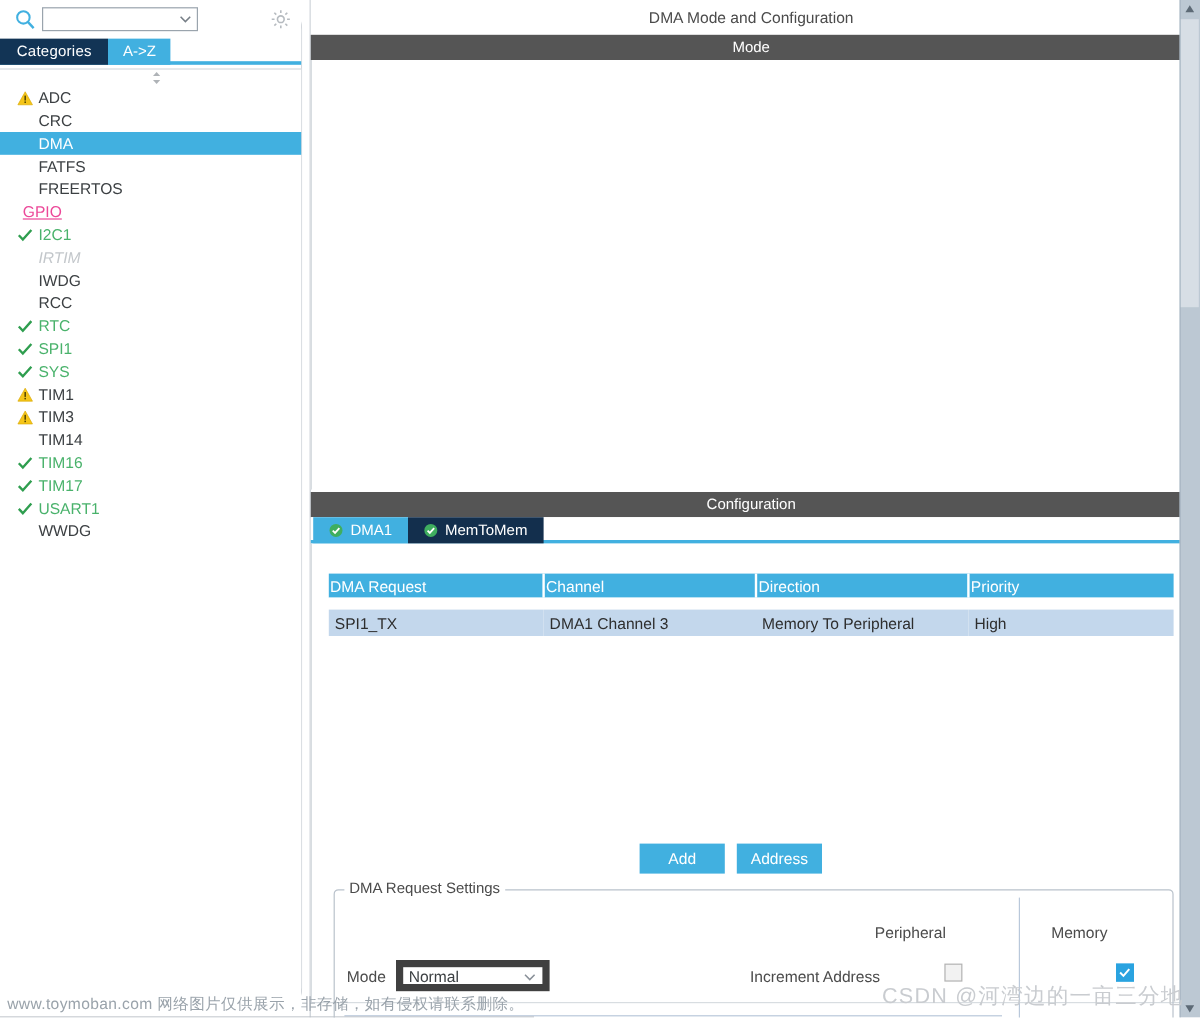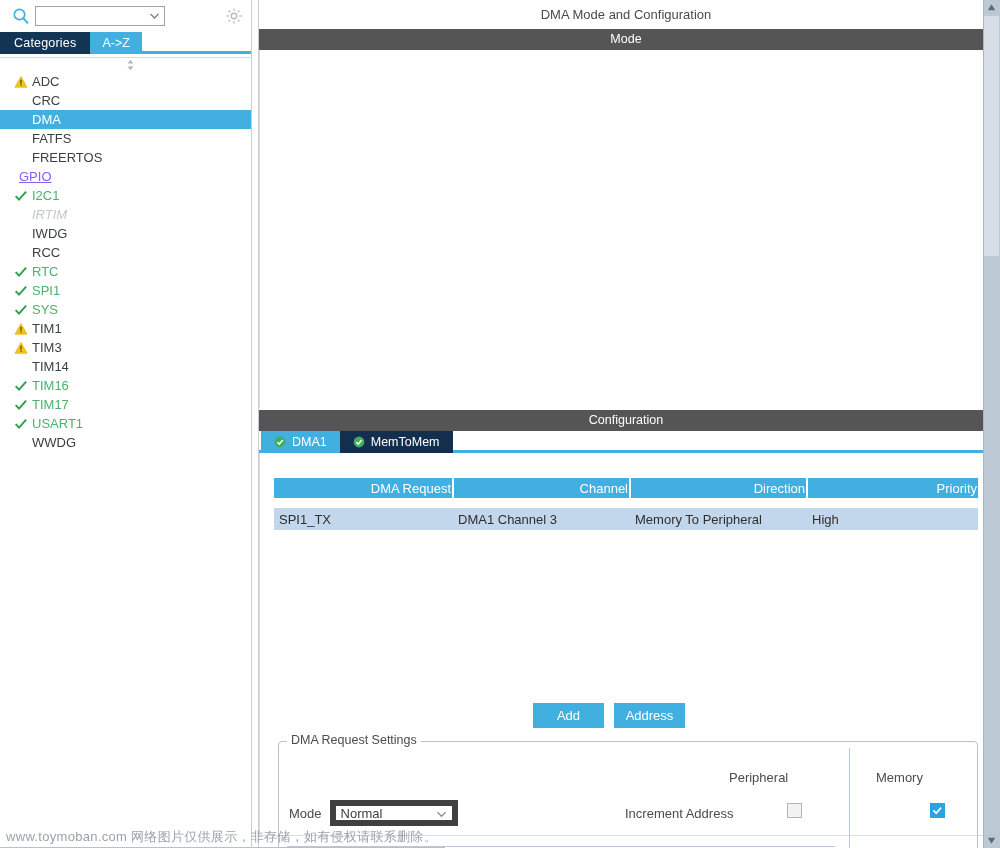--- a/index.html
+++ b/index.html
@@ -14,20 +14,21 @@
   }
 
   #app { position: relative; width: 1000px; height: 848px; }
 
   
   #sidebar {
     position: absolute; left: 0; top: 0;
     width: 252px; height: 848px;
     background: #ffffff;
     border-right: 1px solid #c8ced4;
+    border-radius: 25px;
   }
   .search-bar {
     position: relative;
     height: 32px;
     display: flex; align-items: center;
     padding: 0 6px;
     background: #ffffff;
   }
   .search-icon {
     width: 18px; height: 18px;
@@ -104,21 +105,21 @@
     color: #3c4043;
     white-space: nowrap;
   }
   .pitem .mark {
     position: absolute; left: 13px; top: 2px;
     width: 15px; height: 15px;
     display: flex; align-items: center; justify-content: center;
   }
   .pitem.sel { background: #41b0e0; color: #ffffff; }
   .pitem.ok  { color: #49b26b; }
-  .pitem.lnk { color: #8b5cf6; text-decoration: underline; padding-left: 19px; }
+  .pitem.lnk { color: #ec4899; text-decoration: underline; padding-left: 19px; }
   .pitem.dim { color: #c3c7cb; font-style: italic; }
   .pitem.grn { color: #6fbf8b; }
 
   
   #main {
     position: absolute;
     left: 258px; top: 0;
     width: 735px; height: 848px;
     background: #ffffff;
     border-left: 1px solid #c8ced4;
@@ -181,21 +182,21 @@
     width: 704px;
     border-collapse: collapse;
     font-size: 13px;
   }
   .dtable th {
     background: #41b0e0;
     color: #ffffff;
     font-weight: normal;
     font-size: 13px;
     height: 20px;
-    text-align: right;
+    text-align: left;
     border-right: 2px solid #ffffff;
   }
   .dtable th:last-child { border-right: none; }
   .dtable tr.spacer td { height: 10px; background: #ffffff; border: none; }
   .dtable td {
     background: #c3d7ec;
     color: #2e2e2e;
     height: 22px;
     padding-left: 5px;
     text-align: left;
@@ -559,14 +560,15 @@
     <div class="sb-thumb"></div>
     <span class="sb-arrow dn">
       <svg viewBox="0 0 12 12" width="11" height="11">
         <polygon points="6,9.5 10,3 2,3" fill="#5d6a76"></polygon>
       </svg>
     </span>
   </div>
 
   <div class="hr-bottom"></div>
   <div class="wm-bottom">www.toymoban.com 网络图片仅供展示，非存储，如有侵权请联系删除。</div>
+  <div class="wm-csdn">CSDN @河湾边的一亩三分地</div>
 
 </div>
 
 </body></html>

